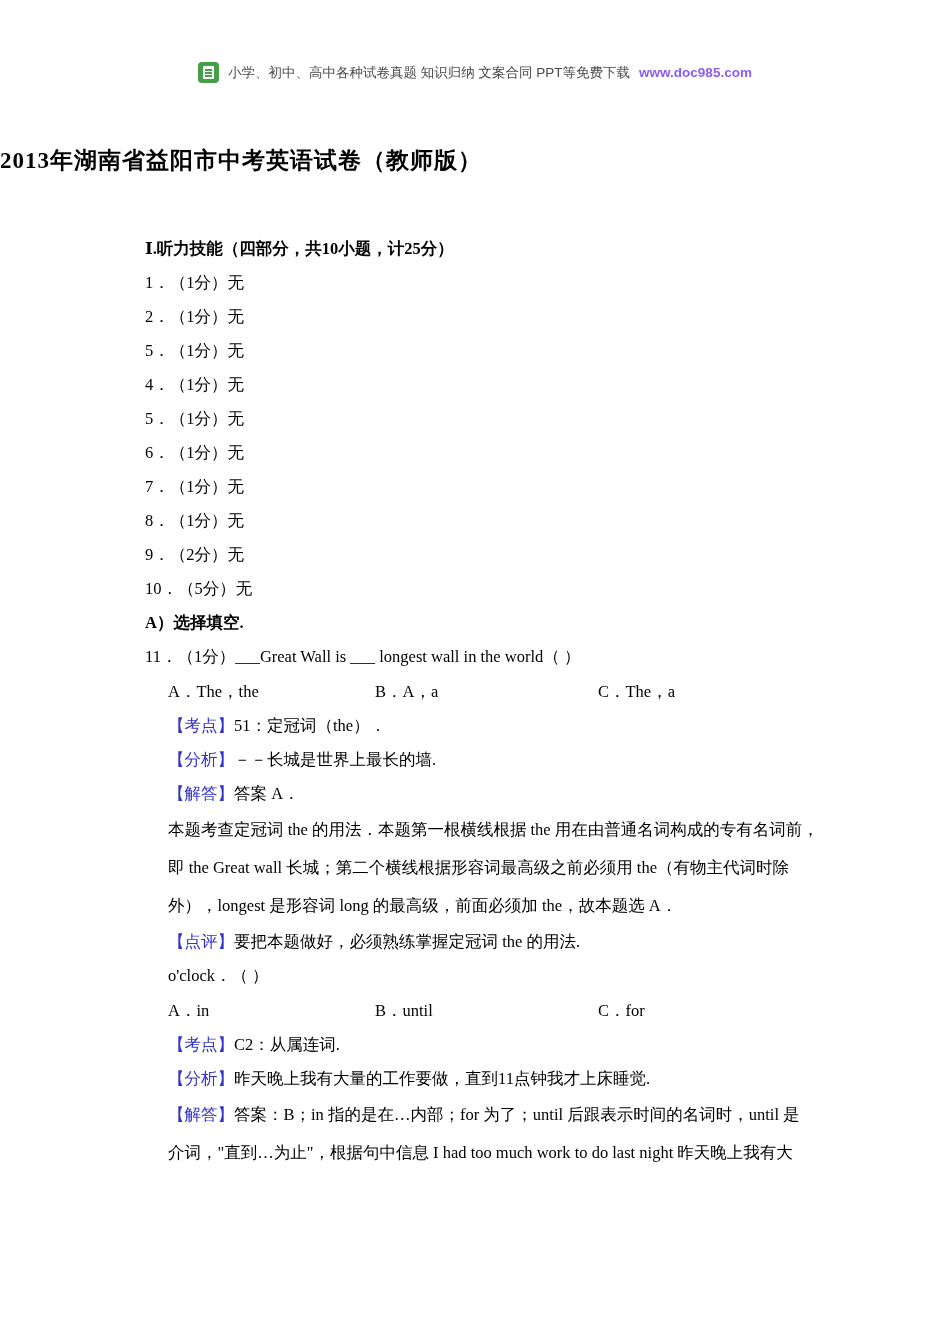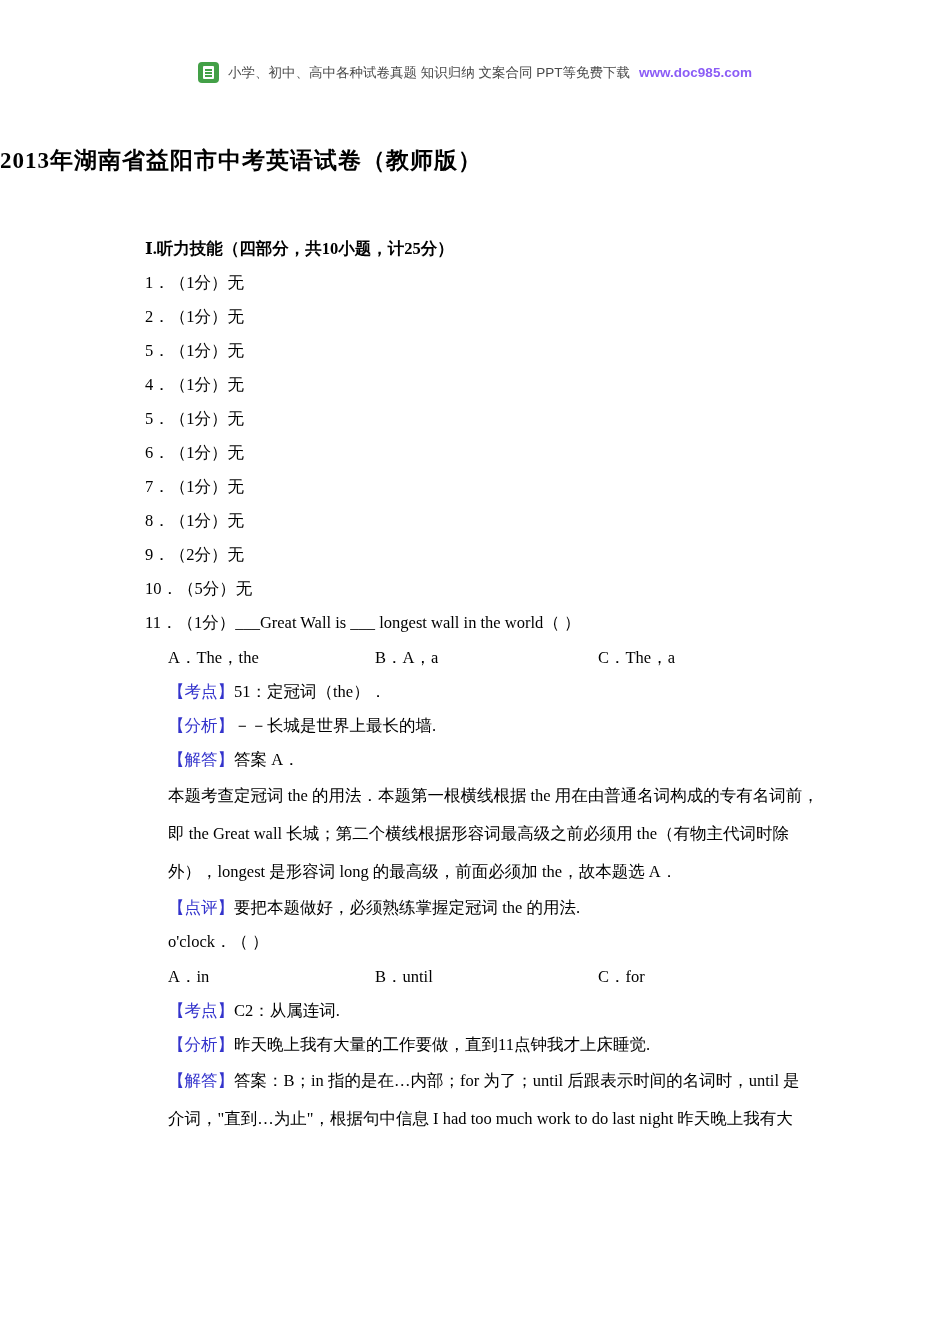--- a/index.html
+++ b/index.html
@@ -75,20 +75,21 @@
     <div class="line">2．（1分）无</div>
     <div class="line">5．（1分）无</div>
     <div class="line">4．（1分）无</div>
     <div class="line">5．（1分）无</div>
     <div class="line">6．（1分）无</div>
     <div class="line">7．（1分）无</div>
     <div class="line">8．（1分）无</div>
     <div class="line">9．（2分）无</div>
     <div class="line">10．（5分）无</div>
 
+    <div class="line b">A）选择填空.</div>
 
     <div class="line">11．（1分）___Great Wall is ___ longest wall in the world（      ）</div>
 
     <div class="opts">
       <span class="opt-a">A．The，the</span>
       <span class="opt-b">B．A，a</span>
       <span class="opt-c">C．The，a</span>
     </div>
 
     <div class="line indent">

